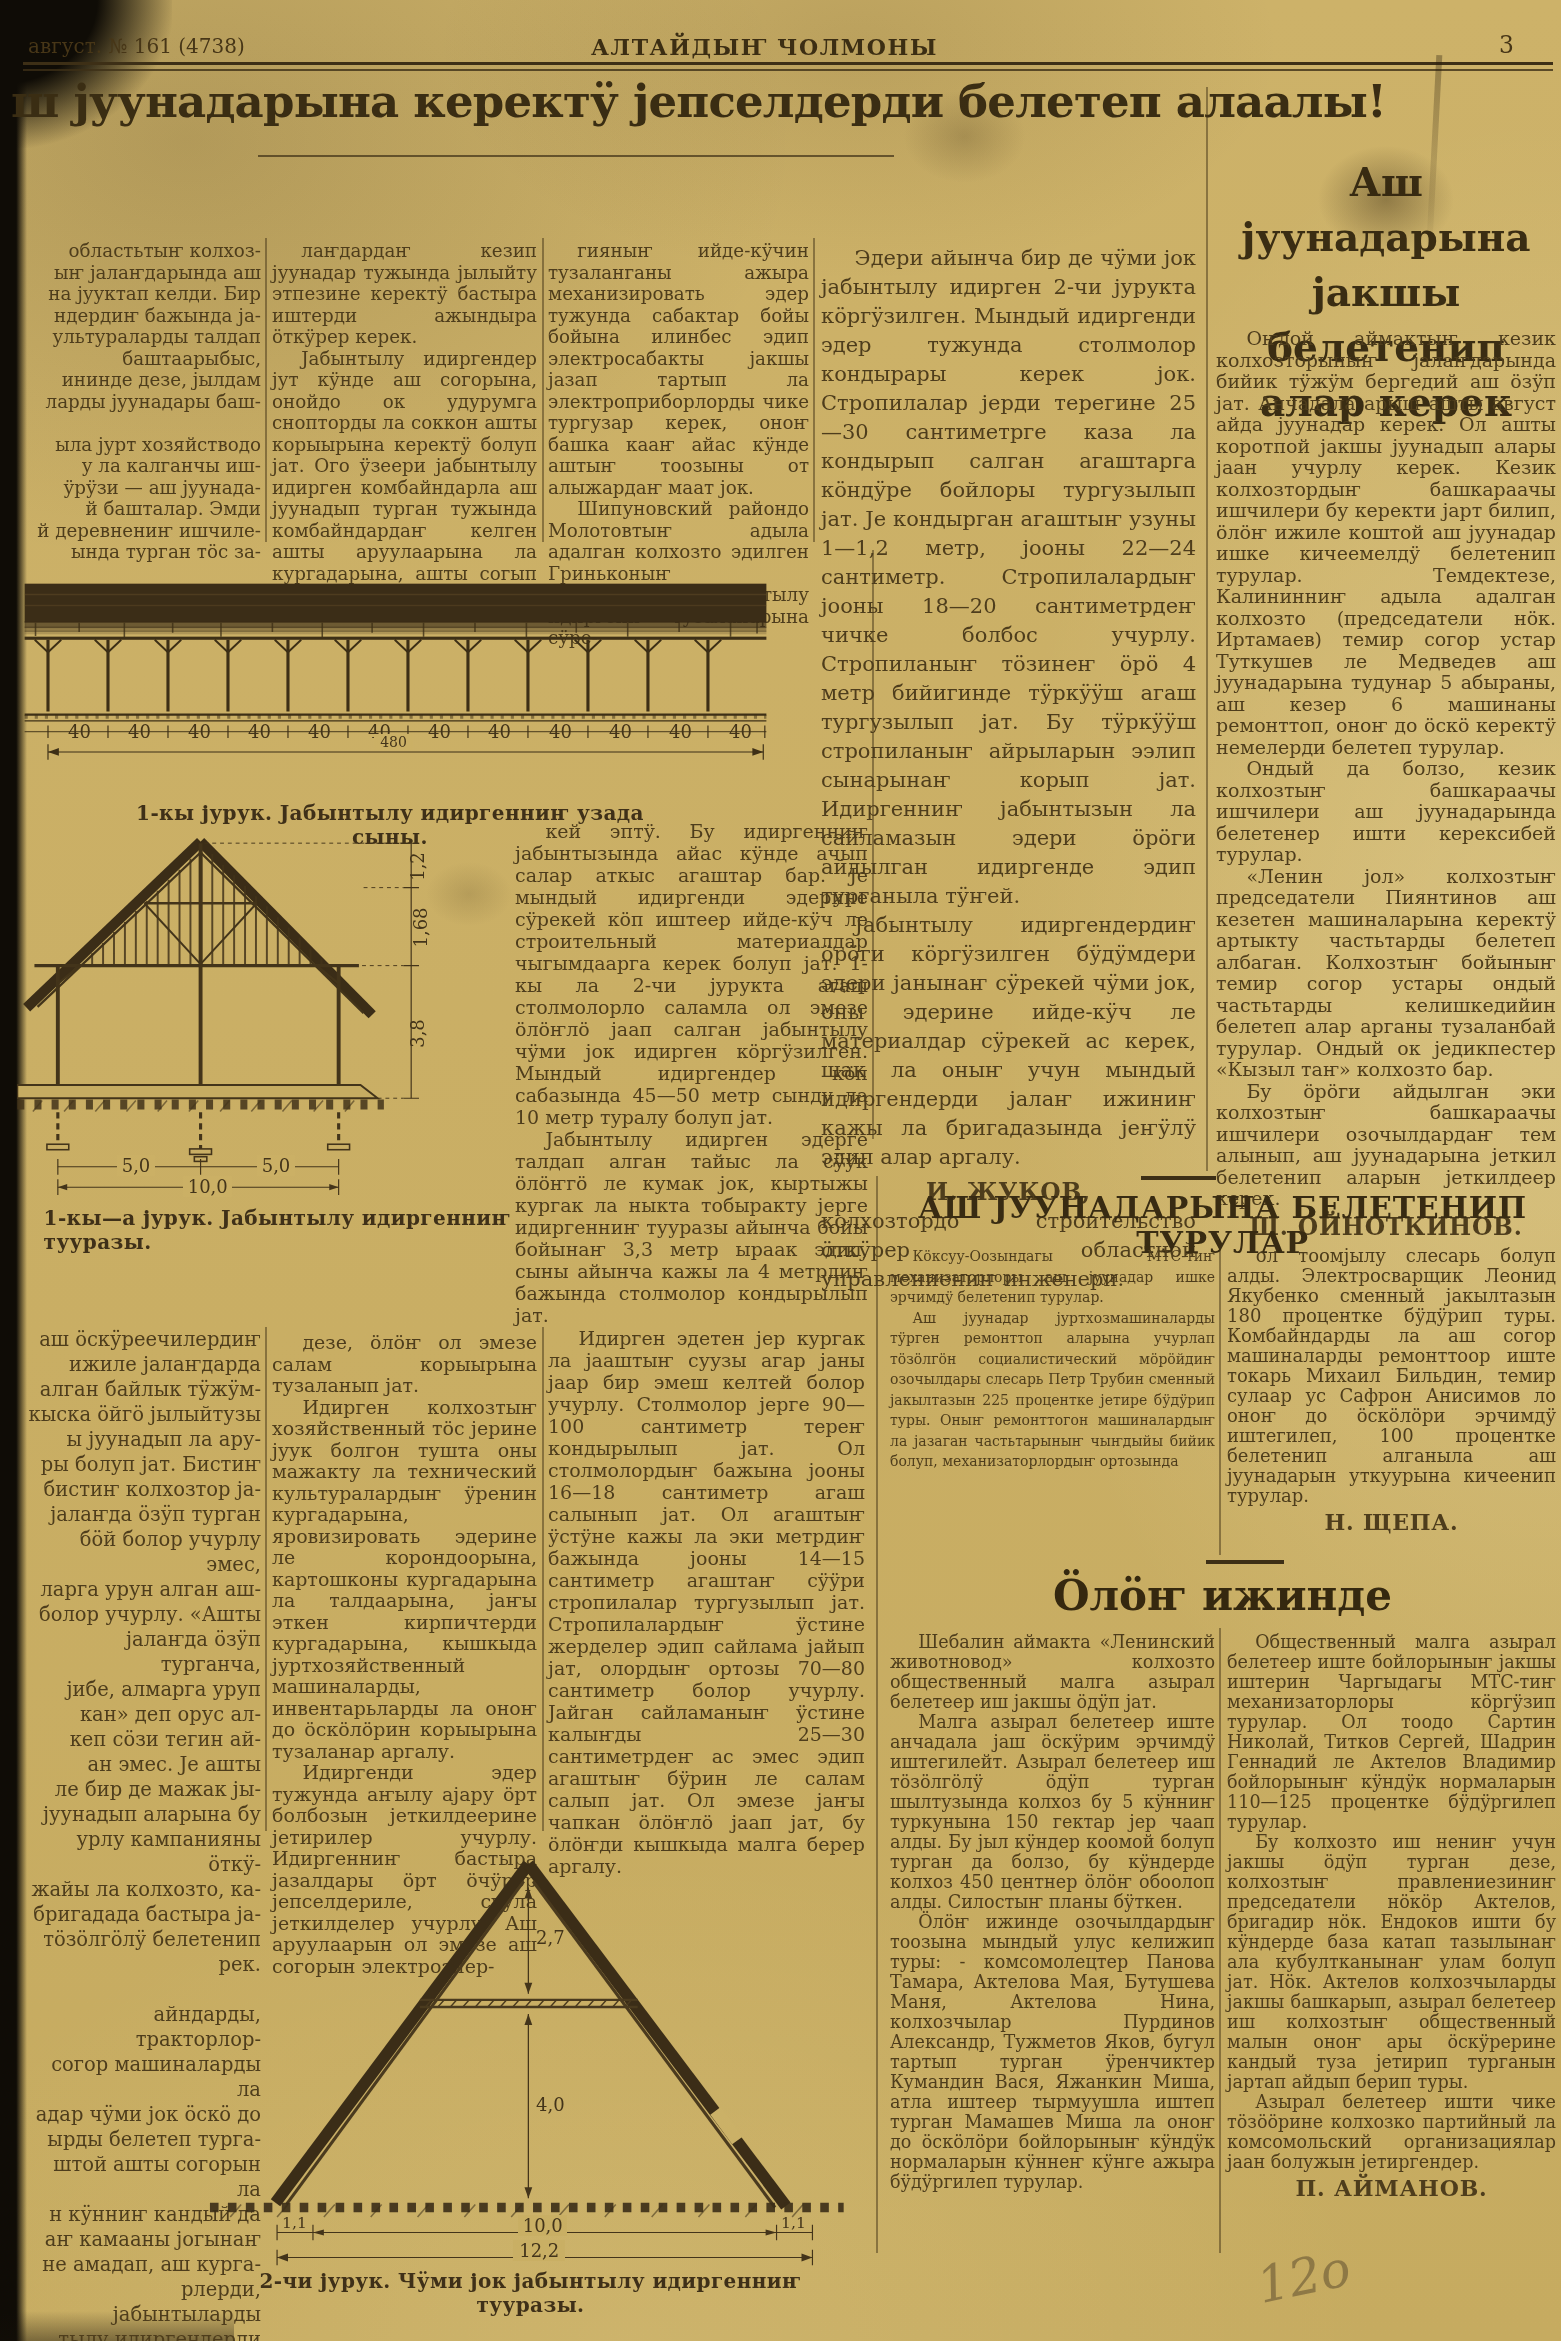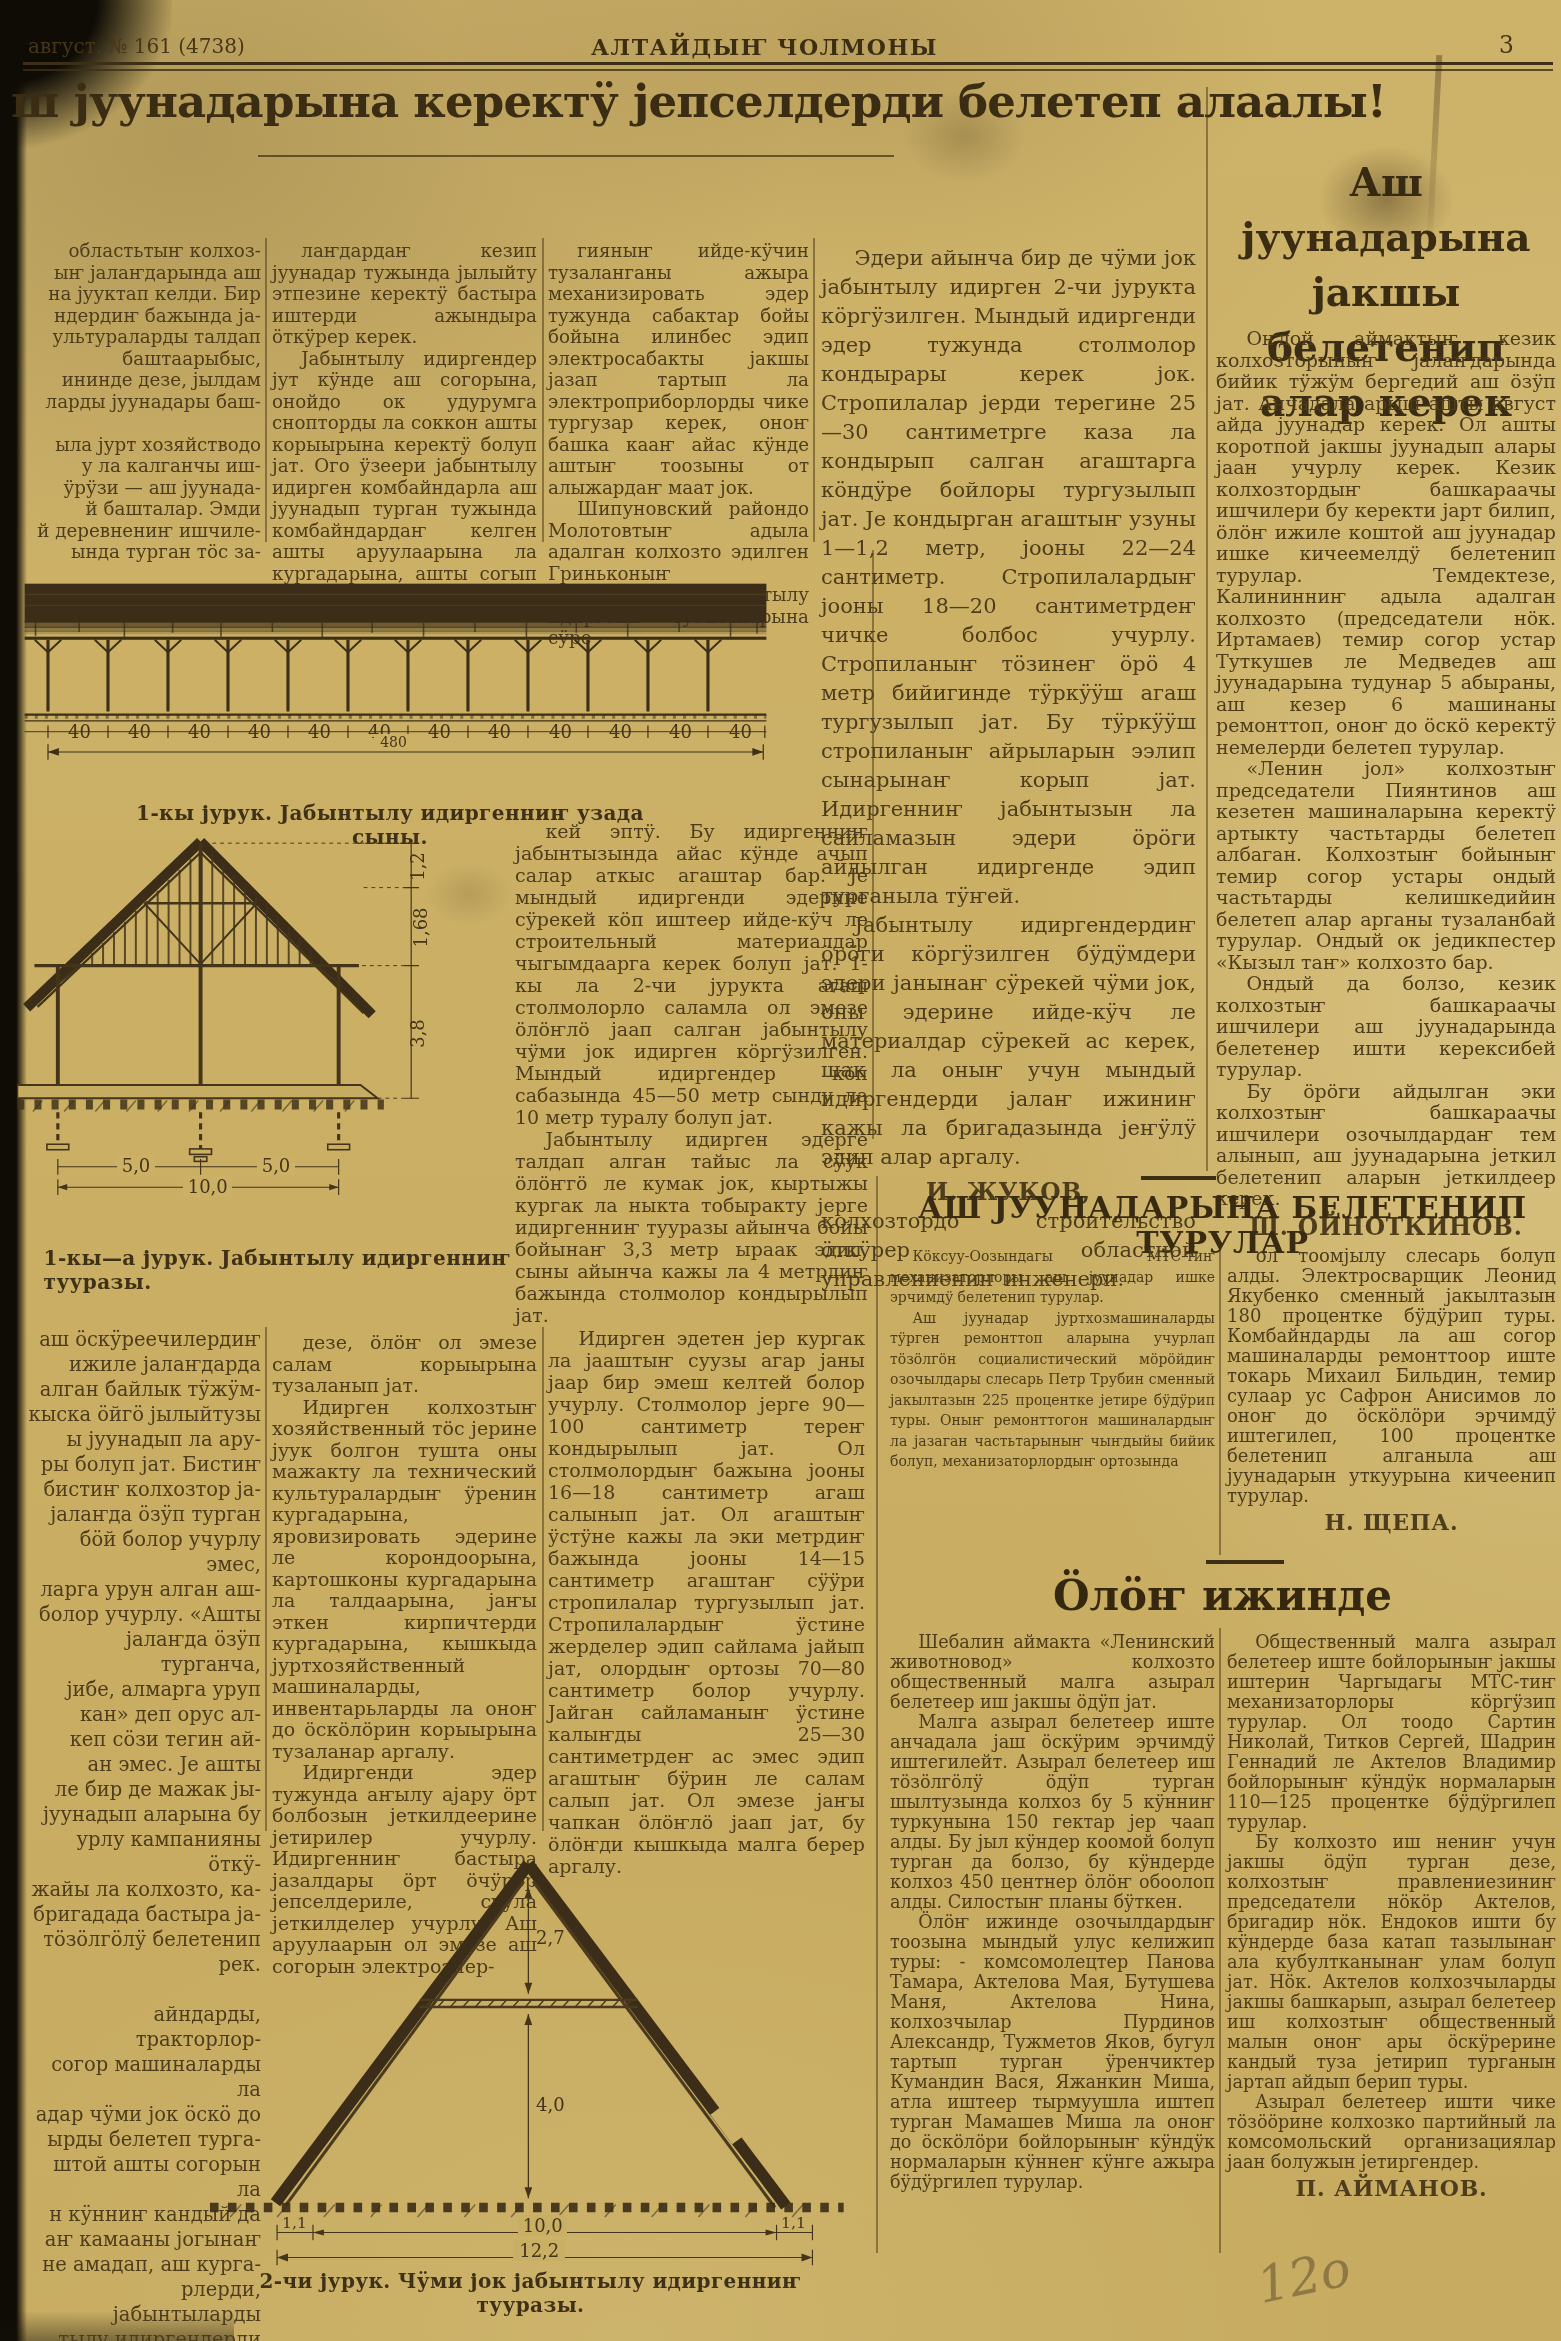--- a/index.html
+++ b/index.html
@@ -162,21 +162,21 @@
         <path stroke-width="1.2" stroke-dasharray="5 5" d="M240,22H495M444,79H495M442,179H495M462,349H495"></path>
       </g>
     </svg>
     <span class="dimlab rot" style="left:386px;top:30px;">1,2</span>
     <span class="dimlab rot" style="left:383px;top:91px;">1,68</span>
     <span class="dimlab rot" style="left:386px;top:197px;">3,8</span>
     <span class="dimlab" style="left:100px;top:329px;background:#cbb065;padding:0 4.7px;">5,0</span>
     <span class="dimlab" style="left:240px;top:329px;background:#cbb065;padding:0 4.7px;">5,0</span>
     <span class="dimlab" style="left:166px;top:350px;background:#cbb065;padding:0 4.7px;">10,0</span>
   </div>
-  <div class="abs cap" style="left:28px;top:1246px;width:468px;text-align:left;padding-left:15.6px;">1-кы—а јурук. Јабынтылу идиргенниҥ тууразы.</div>
+  <div class="abs cap" style="left:28px;top:1206px;width:468px;text-align:left;padding-left:15.6px;">1-кы—а јурук. Јабынтылу идиргенниҥ тууразы.</div>
 
   <div class="abs just" style="left:515px;top:820px;width:353px;font-size:19px;line-height:22px;">
     <p class="p">кей эптӱ. Бу идиргенниҥ јабынтызында айас кӱнде ачып салар аткыс агаштар бар. Је мындый идиргенди эдерине сӱрекей кӧп иштеер ийде-кӱч ле строительный материалдар чыгымдаарга керек болуп јат. 1-кы ла 2-чи јурукта агаш столмолорло саламла ол эмезе ӧлӧҥлӧ јаап салган јабынтылу чӱми јок идирген кӧргӱзилген. Мындый идиргендер кӧп сабазында 45—50 метр сынду ла 10 метр туралу болуп јат.</p>
     <p class="p">Јабынтылу идирген эдерге талдап алган тайыс ла сӱӱк ӧлӧҥгӧ ле кумак јок, кыртыжы кургак ла ныкта тобыракту јерге идиргенниҥ тууразы айынча бойы бойынаҥ 3,3 метр ыраак эдип, сыны айынча кажы ла 4 метрдиҥ бажында столмолор кондырылып јат.</p>
   </div>
 
   <div class="abs lines" style="left:28px;top:1327px;width:233px;font-size:19.5px;line-height:25px;">аш ӧскӱреечилердиҥ
 ижиле јалаҥдарда
 алган байлык тӱжӱм-
 кыска ӧйгӧ јылыйтузы
@@ -265,22 +265,22 @@
     <span class="dimlab" style="left:621px;top:378px;font-size:15.6px;">1,1</span>
     <span class="dimlab" style="left:353px;top:404px;background:#c9af64;padding:0 6.2px;">12,2</span>
   </div>
   <div class="abs cap" style="left:234px;top:2269px;width:593px;">2-чи јурук. Чӱми јок јабынтылу идиргенниҥ тууразы.</div>
 
   <div class="abs lines" style="left:1216px;top:155px;width:340px;text-align:center;font-size:39px;line-height:55px;font-weight:bold;color:#3a2d13;">Аш јуунадарына
 јакшы белетенип
 алар керек</div>
   <div class="abs just" style="left:1216px;top:328px;width:340px;font-size:19px;line-height:21.5px;">
     <p class="p">Оҥдой аймактыҥ кезик колхозторыныҥ јалаҥдарында бийик тӱжӱм бергедий аш ӧзӱп јат. Анчадала арыш ашты август айда јуунадар керек. Ол ашты коротпой јакшы јуунадып алары јаан учурлу керек. Кезик колхозтордыҥ башкараачы ишчилери бу керекти јарт билип, ӧлӧҥ ижиле коштой аш јуунадар ишке кичеемелдӱ белетенип турулар. Темдектезе, Калининниҥ адыла адалган колхозто (председатели нӧк. Иртамаев) темир согор устар Туткушев ле Медведев аш јуунадарына тудунар 5 абыраны, аш кезер 6 машинаны ремонттоп, оноҥ до ӧскӧ керектӱ немелерди белетеп турулар.</p>
+    <p class="p">Ондый да болзо, кезик колхозтыҥ башкараачы ишчилери аш јуунадарында белетенер ишти керексибей турулар.</p>
     <p class="p">«Ленин јол» колхозтыҥ председатели Пиянтинов аш кезетен машиналарына керектӱ артыкту частьтарды белетеп албаган. Колхозтыҥ бойыныҥ темир согор устары ондый частьтарды келишкедийин белетеп алар арганы тузаланбай турулар. Ондый ок једикпестер «Кызыл таҥ» колхозто бар.</p>
-    <p class="p">Ондый да болзо, кезик колхозтыҥ башкараачы ишчилери аш јуунадарында белетенер ишти керексибей турулар.</p>
     <p class="p">Бу ӧрӧги айдылган эки колхозтыҥ башкараачы ишчилери озочылдардаҥ тем алынып, аш јуунадарына јеткил белетенип аларын јеткилдеер керек.</p>
     <div class="byline" style="text-align:center;font-size:23.4px;margin-top:7.8px;">Ш. ОЙНОТКИНОВ.</div>
   </div>
 
   <div class="abs rule" style="left:1141px;top:1176px;width:75px;height:3.9px;"></div>
   <div class="abs" style="left:887px;top:1190px;width:671px;text-align:center;font-size:30px;font-weight:bold;letter-spacing:0.8px;color:#382b12;">АШ ЈУУНАДАРЫНА БЕЛЕТЕНИП ТУРУЛАР</div>
   <div class="abs just" style="left:890px;top:1246px;width:325px;font-size:14px;line-height:20.5px;">
     <p class="p">Кӧксуу-Оозындагы МТС-тиҥ механизаторлоры аш јуунадар ишке эрчимдӱ белетенип турулар.</p>
     <p class="p">Аш јуунадар јуртхозмашиналарды тӱрген ремонттоп аларына учурлап тӧзӧлгӧн социалистический мӧрӧйдиҥ озочылдары слесарь Петр Трубин сменный јакылтазын 225 процентке јетире бӱдӱрип туры. Оныҥ ремонттогон машиналардыҥ ла јазаган частьтарыныҥ чыҥдыйы бийик болуп, механизаторлордыҥ ортозында</p>
   </div>

